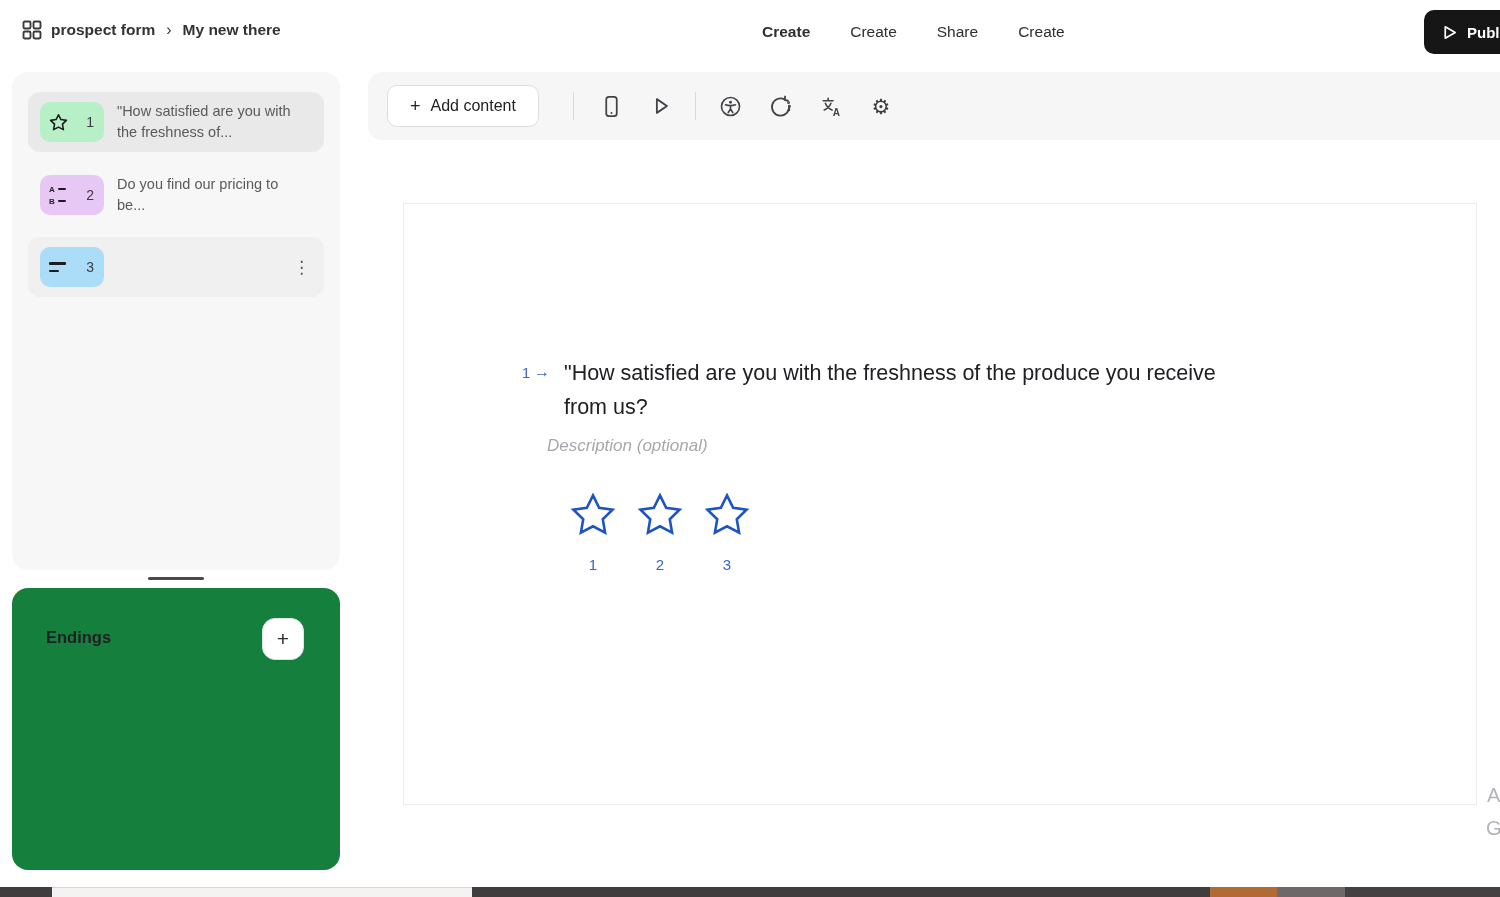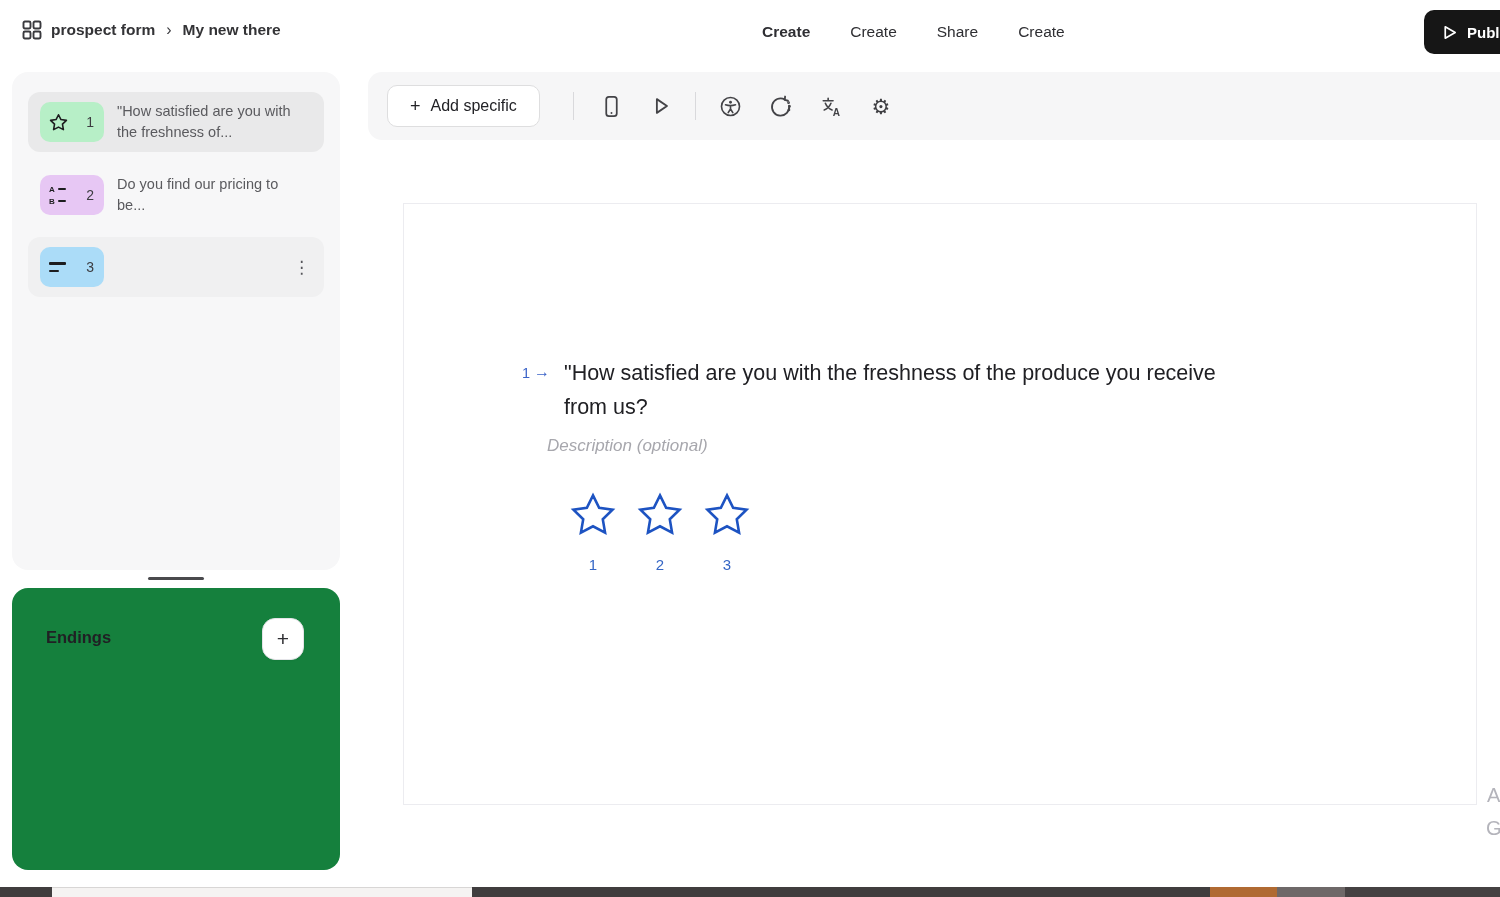--- a/index.html
+++ b/index.html
@@ -171,21 +171,21 @@
   <div class="endings-panel">
     <div class="endings-label">Endings</div>
     <div class="add-ending-btn">
       <span>+</span>
     </div>
   </div>
 
   <div class="toolbar">
     <div class="add-content-btn">
       <span class="plus">+</span>
-      <span>Add specific</span>
+      <span>Add content</span>
     </div>
 
     <div class="tb-divider" style="left:205px;"></div>
 
     <div class="tb-icon" style="left:231px;">
       <svg width="21" height="23" viewBox="0 0 24 26">
           <rect x="6" y="2" width="12" height="22" rx="3" fill="none" stroke="#434347" stroke-width="2"></rect>
           <circle cx="12" cy="20.4" r="1.1" fill="#434347"></circle>
         </svg>
     </div>

